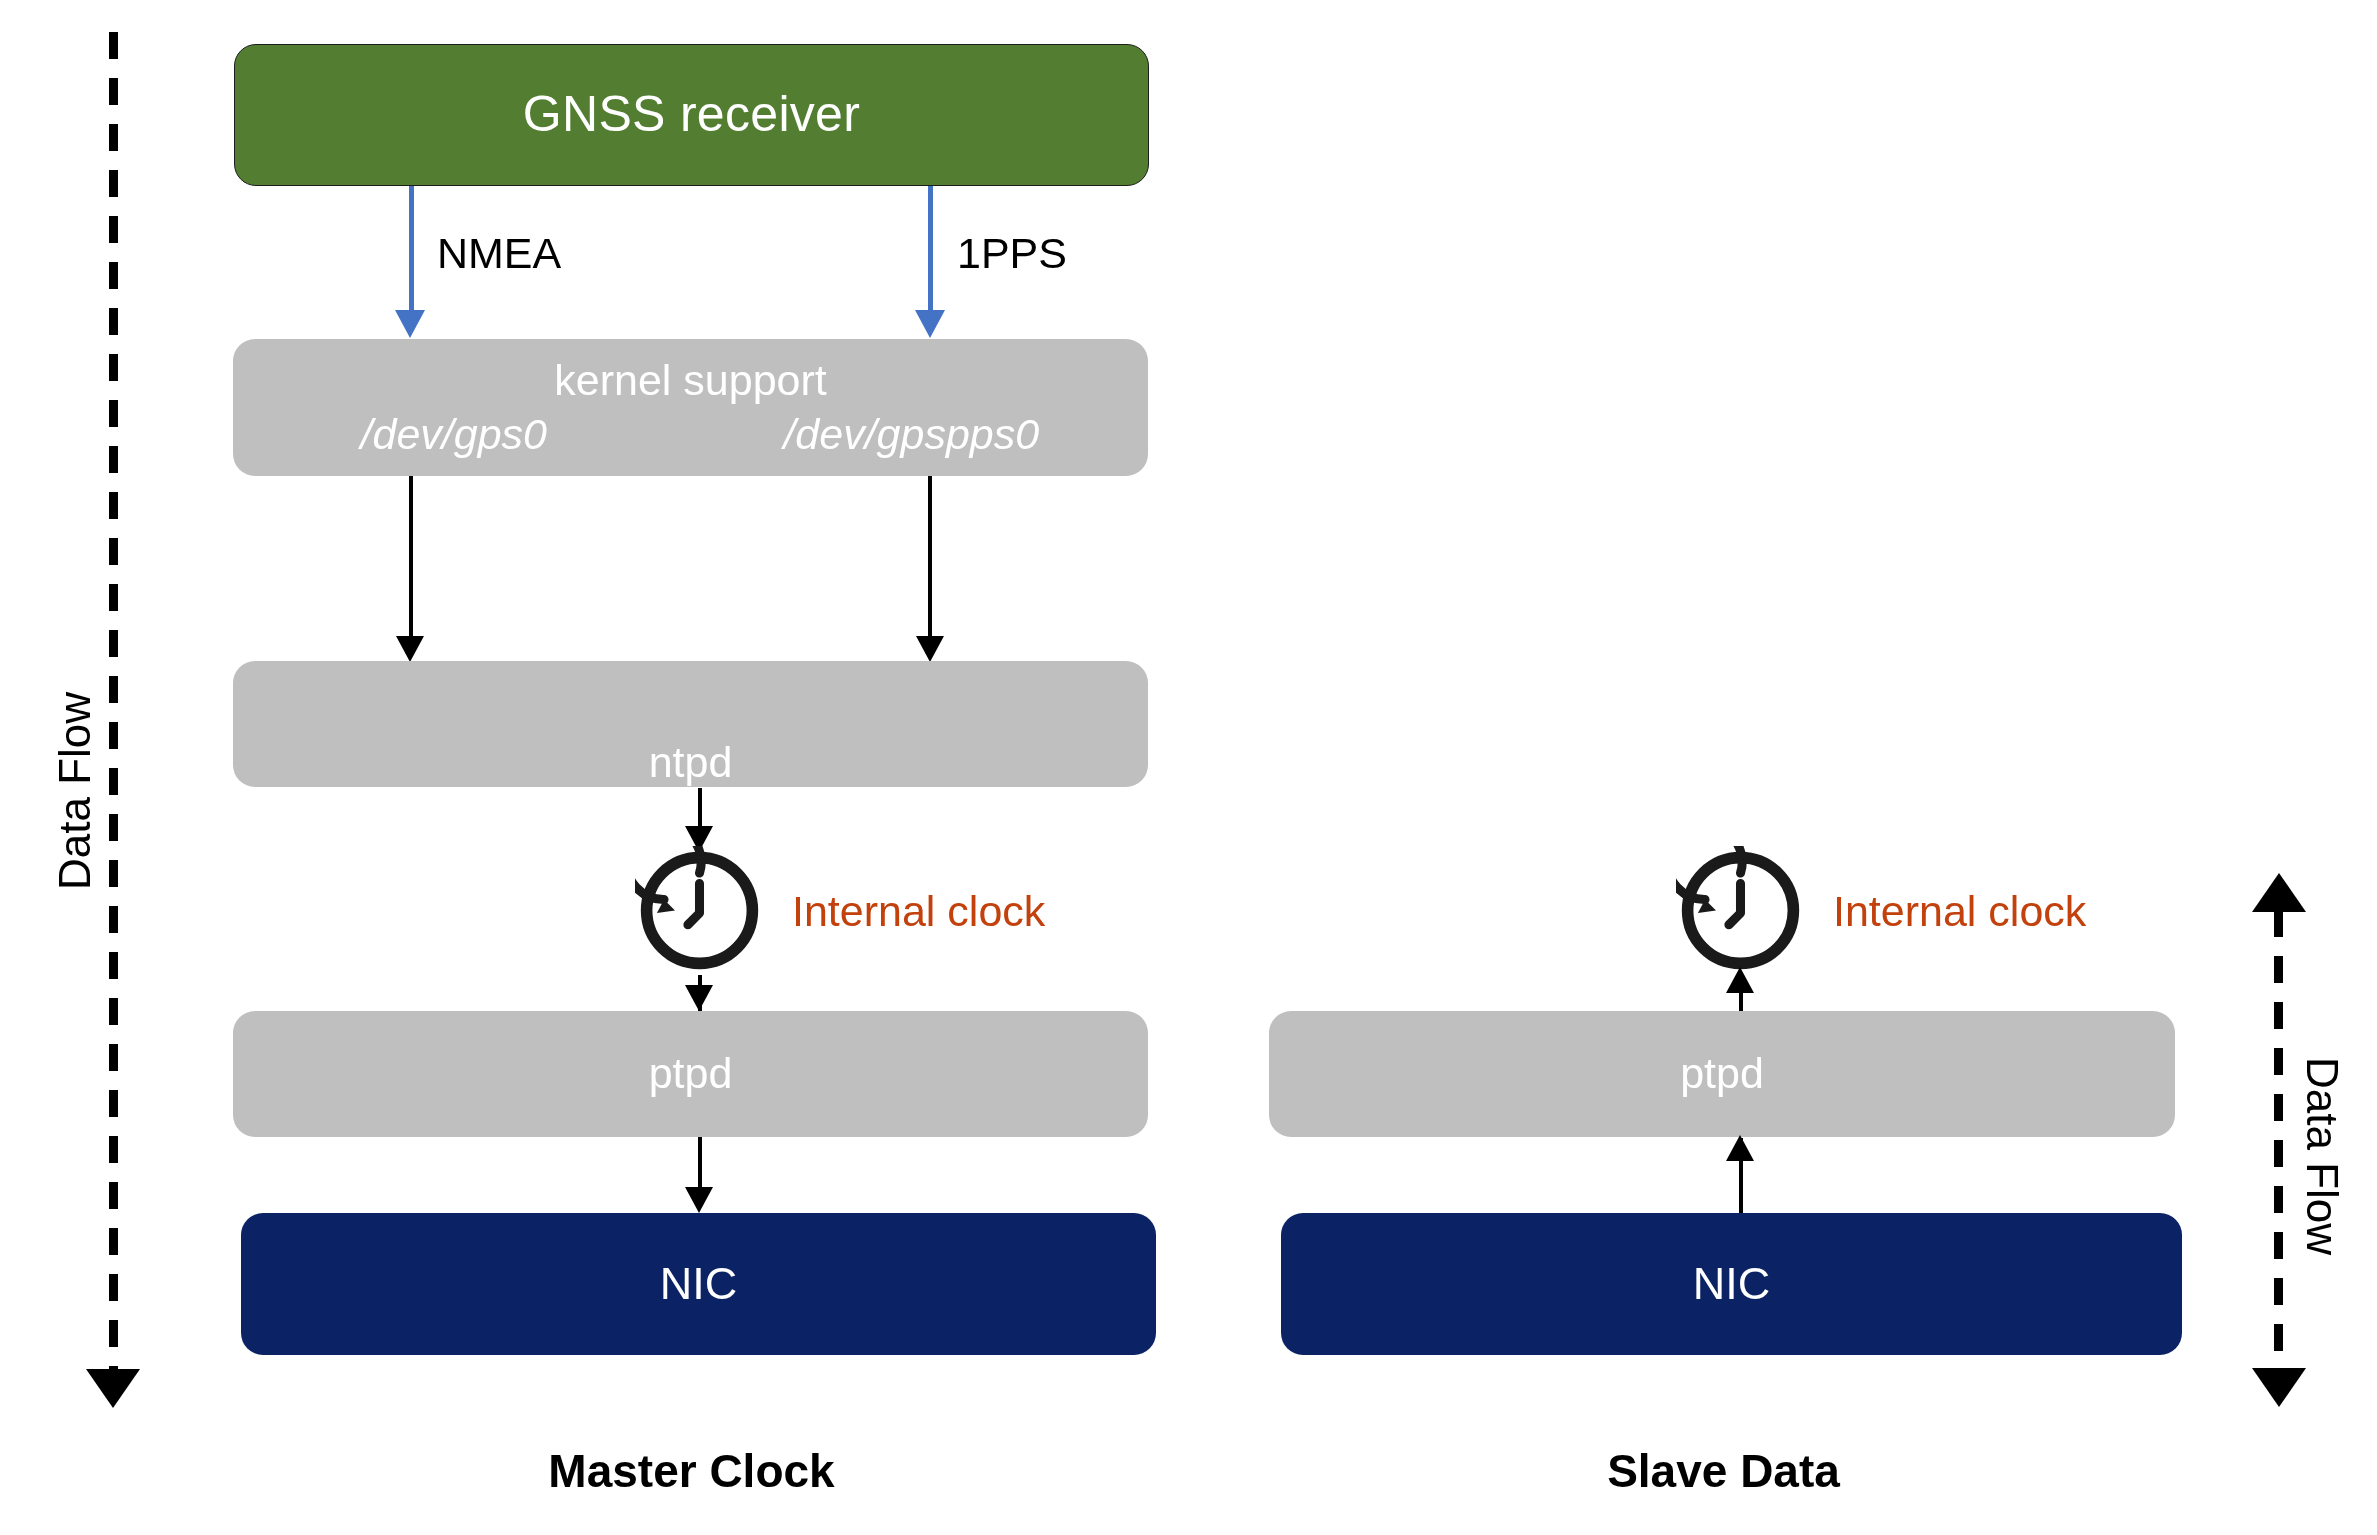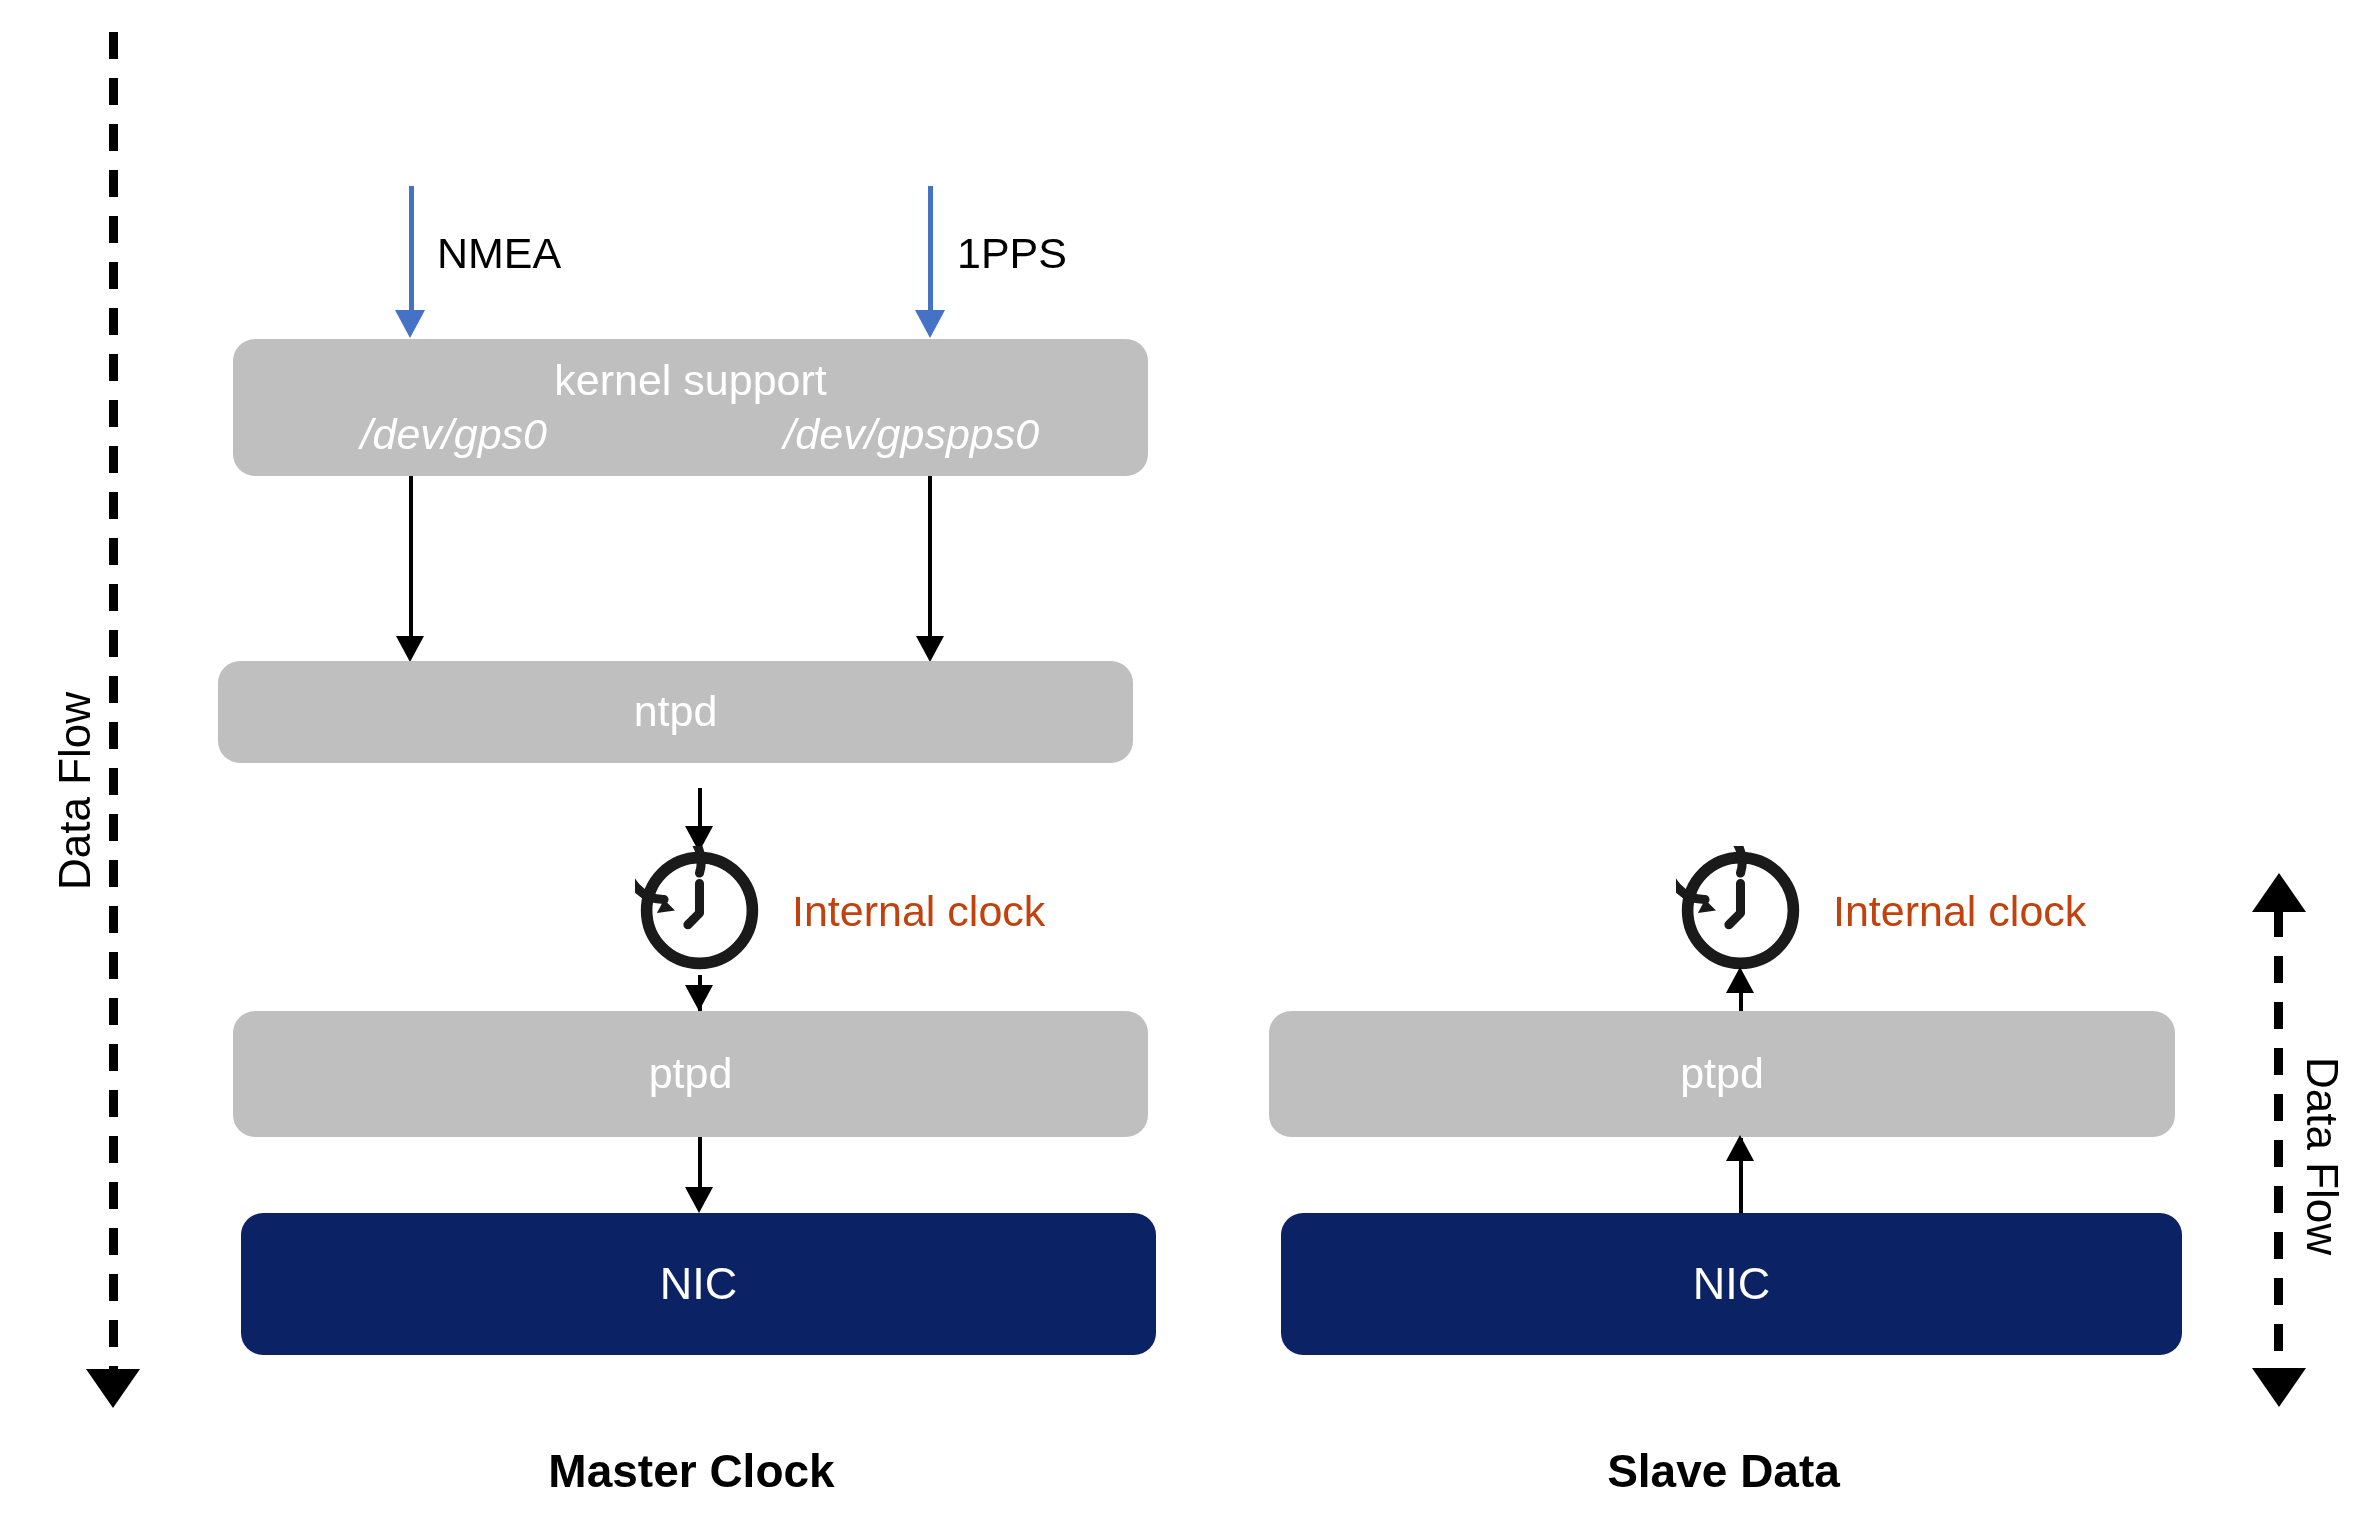--- a/index.html
+++ b/index.html
@@ -36,21 +36,21 @@
            flex-direction:column; justify-content:center; }
   #kernel .klbl{ font-size:43px; line-height:1.0; }
   #kernel .krow{
     display:flex; width:100%; margin-top:11.6px; font-size:43px;
     font-style:italic; line-height:1.0;padding-left:39px;
   }
   #kernel .kdev1{ width:44%; text-align:center; }
   #kernel .kdev2{ width:56%; text-align:center; }
 
   
-  #ntpd{ left:218px; top:661px; width:915px; height:102px; }
+  #ntpd{ left:233px; top:661px; width:915px; height:126px;align-items:flex-end; }
   #ntpd .lbl{ font-size:43px; }
 
   
   #ptpd-m{ left:233px; top:1011px; width:915px; height:126px; }
   #ptpd-m .lbl{ font-size:43px; }
 
   
   #nic-m{ left:233px; top:1213px; width:915px; height:142px; }
   #nic-m .lbl{ font-size:45px; }
 
@@ -132,20 +132,23 @@
 <body>
 
 <div class="stage">
 
   <div class="rail">
     <div class="dashline" style="left:109px;top:32px;height:1341px;"></div>
     <div class="bigarrow-down" style="left:86px;top:1369px;"></div>
     <div class="flowlabel left-rot" style="left:50px;top:890px;">Data Flow</div>
   </div>
 
+  <div class="box green" id="gnss">
+    <span class="lbl">GNSS receiver</span>
+  </div>
 
   <div class="conn">
     <div class="vline blue" style="left:409px;top:186px;height:126px;"></div>
     <div class="ahead-down blue" style="left:395px;top:310px;"></div>
   </div>
   <div class="edgelbl" style="left:437px;top:229px;">NMEA</div>
 
   <div class="conn">
     <div class="vline blue" style="left:928px;top:186px;height:126px;"></div>
     <div class="ahead-down blue" style="left:915px;top:310px;"></div>

